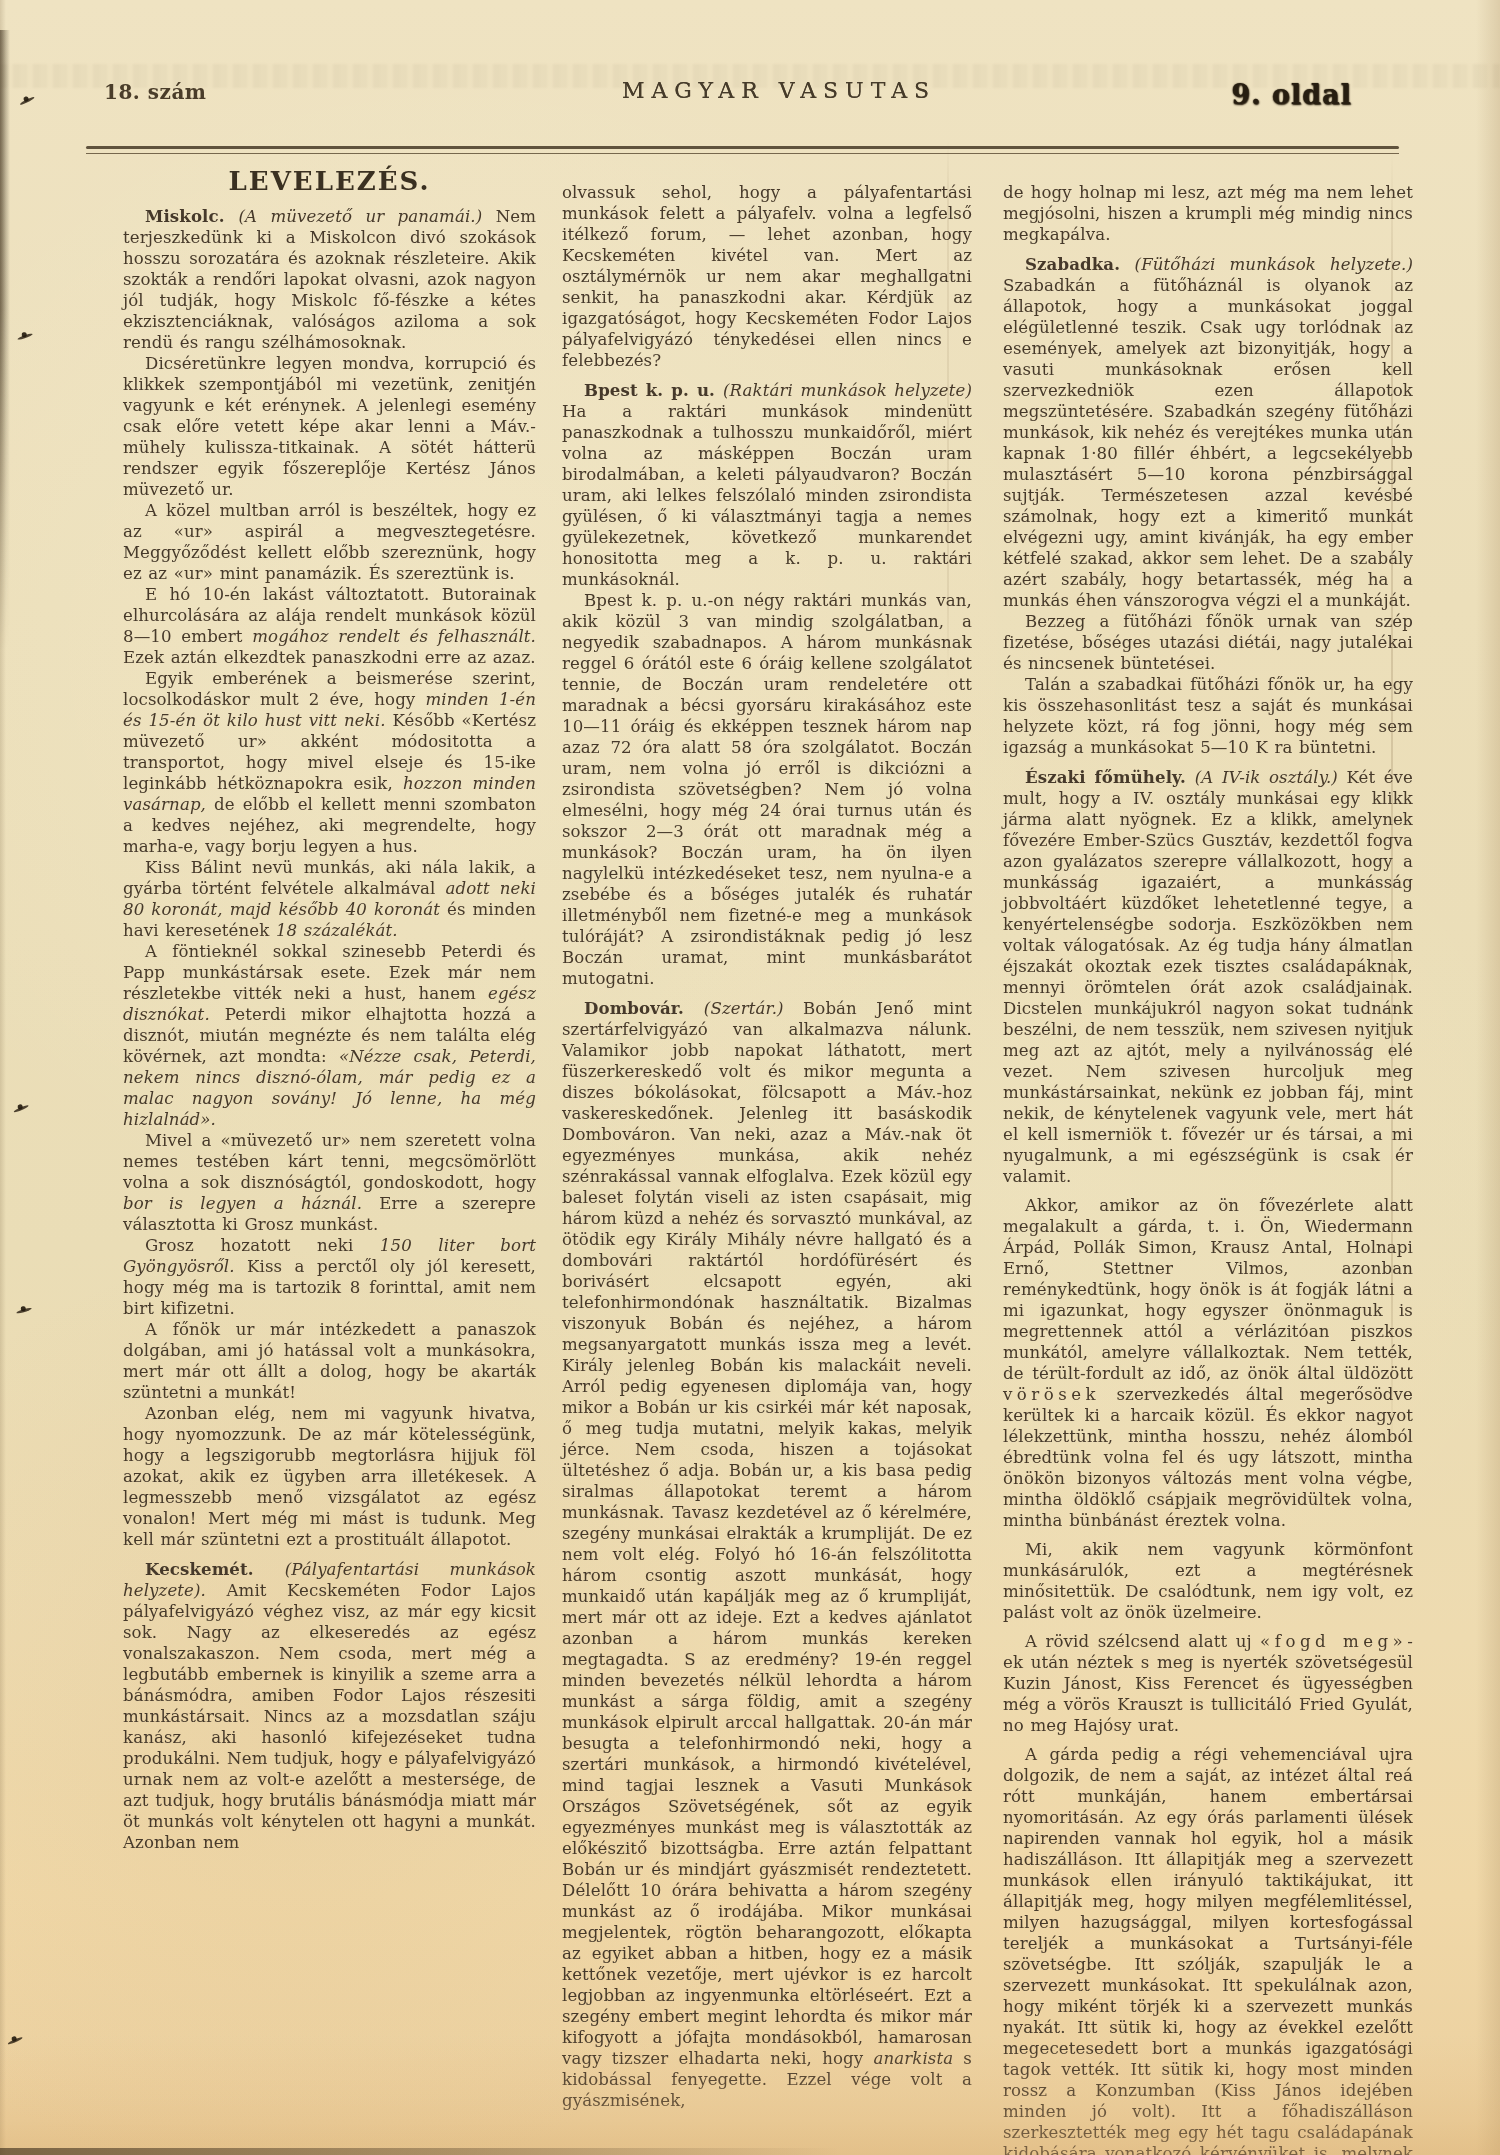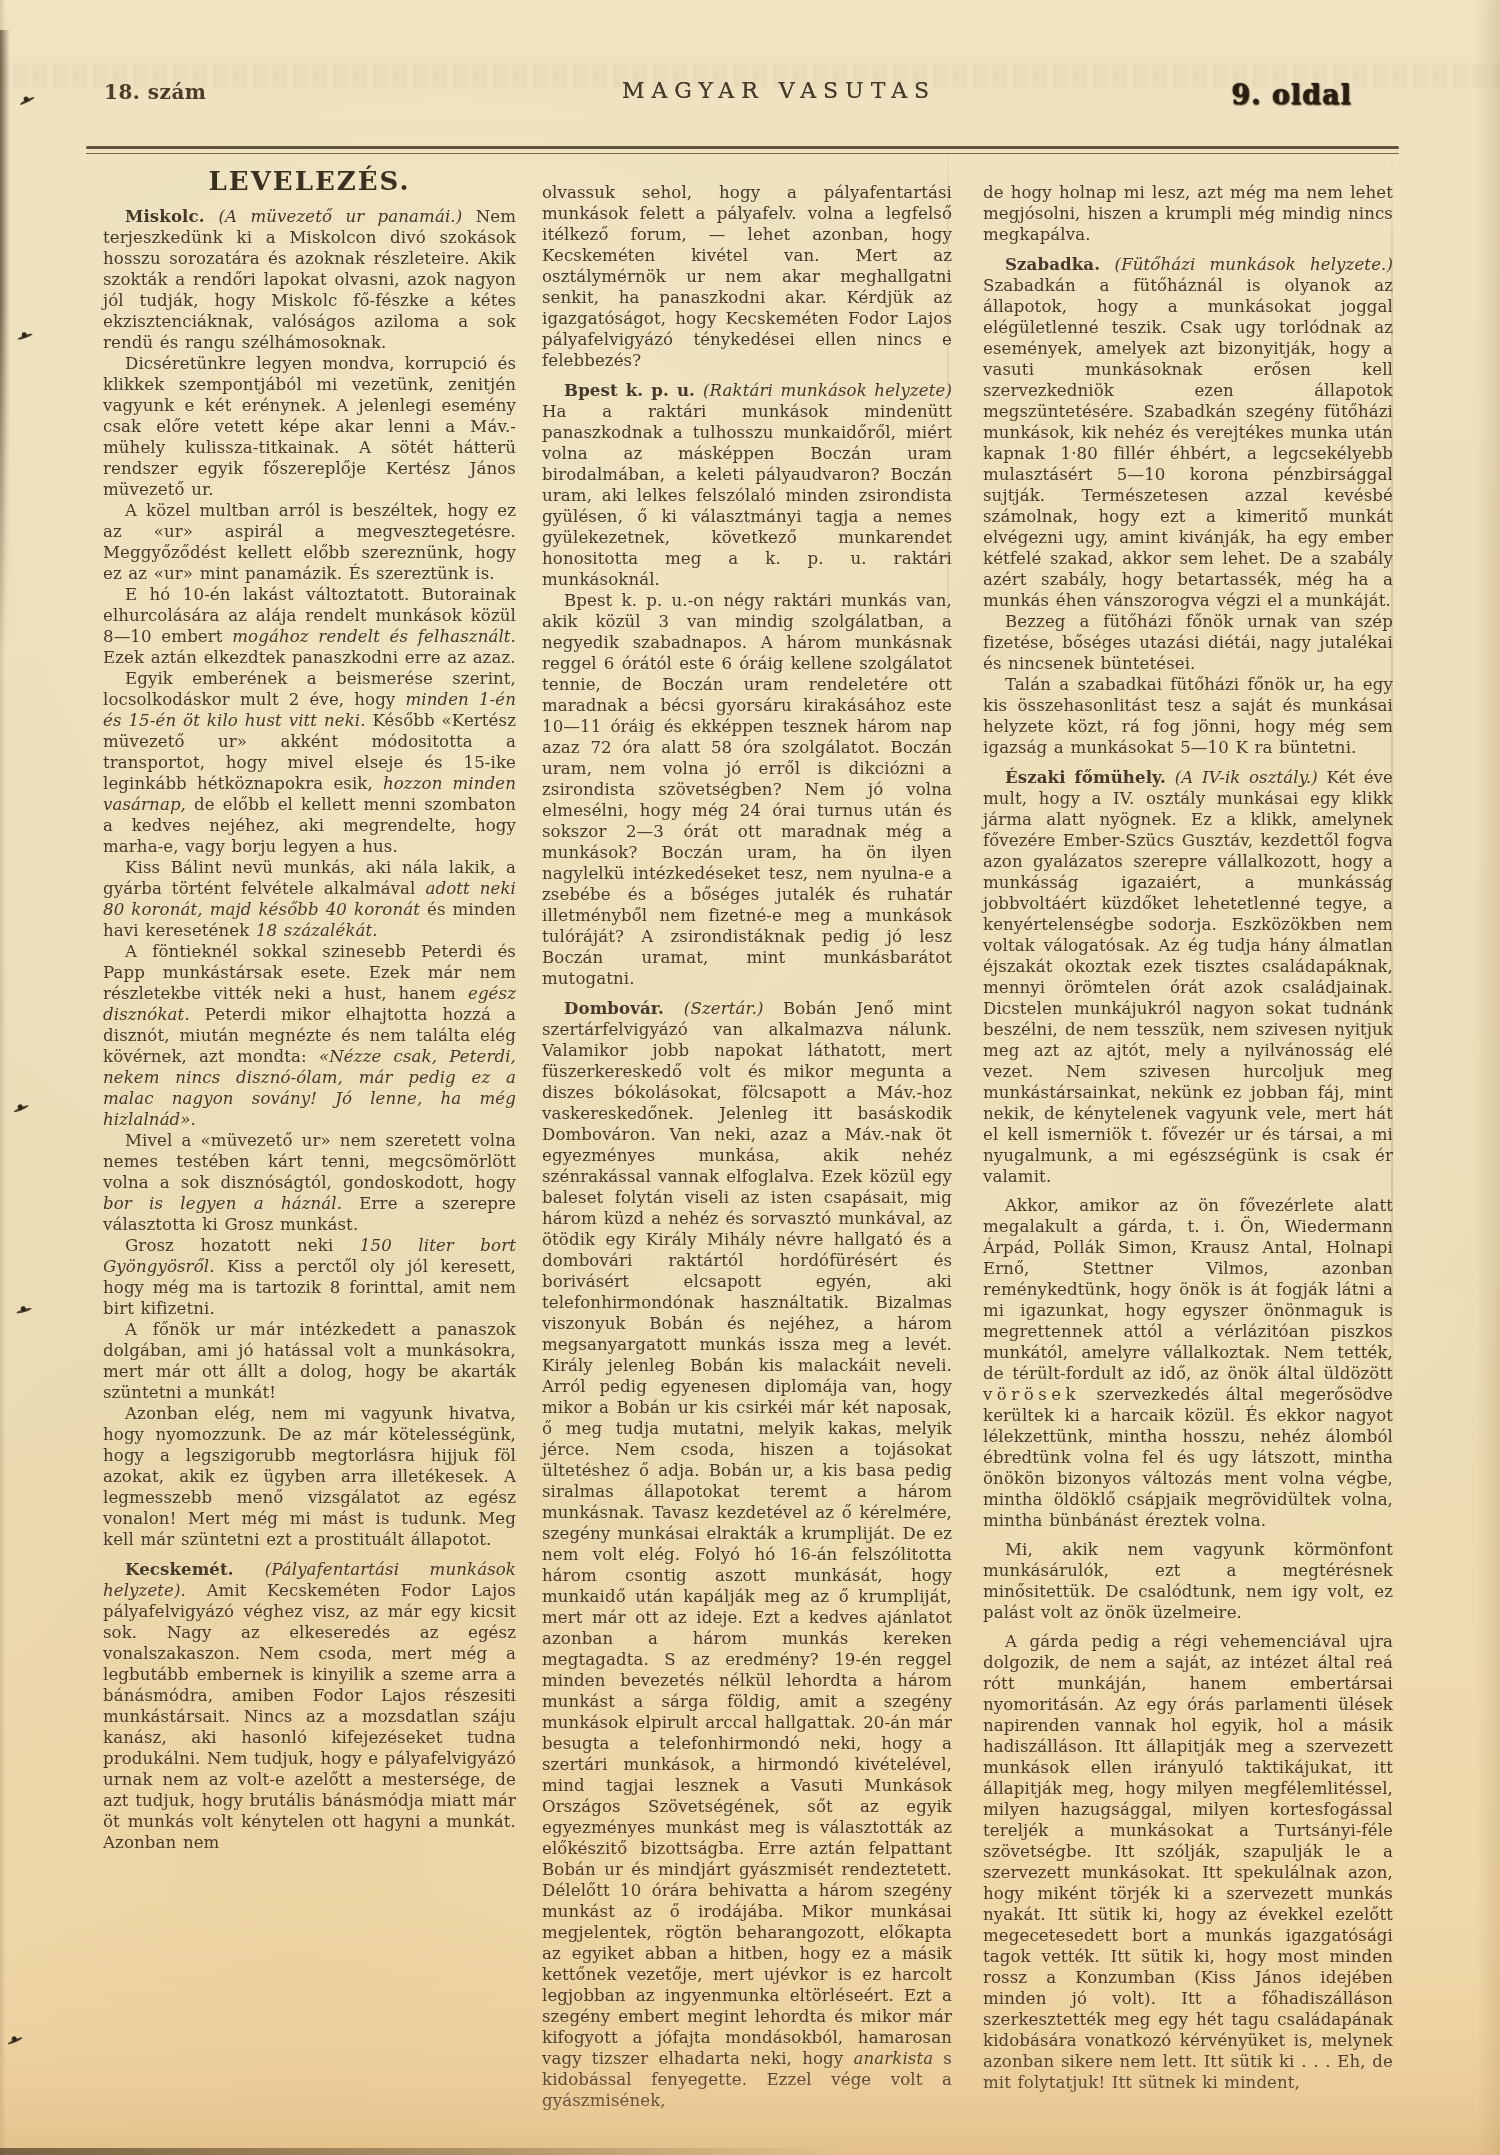--- a/index.html
+++ b/index.html
@@ -16,21 +16,21 @@
   .issue{position:absolute;left:104px;top:80px;font-size:20px;font-weight:bold;letter-spacing:.5px;color:#4a3d2a;}
   .masthead{position:absolute;left:0;top:78px;width:1480px;text-align:center;font-size:22px;
     letter-spacing:7px;color:#463b2a;text-shadow:0 0 .6px rgba(70,59,42,.9);padding-left:39px;}
   .pageno{position:absolute;top:79px;right:148px;font-size:27px;font-weight:bold;letter-spacing:1px;color:#271e11;
     text-shadow:.7px .7px 1.4px rgba(38,28,13,.9), -.6px 0 1px rgba(38,28,13,.7), 0 .5px 2px rgba(38,28,13,.55);}
   .rule-thick{position:absolute;left:86px;top:146px;width:1313px;height:3px;background:#4c3f2a;opacity:.88;border-radius:2px;}
   .rule-thin{position:absolute;left:86px;top:153px;width:1313px;height:1.4px;background:#57482f;opacity:.8;}
   .band{position:absolute;left:0;top:64px;width:100%;height:24px;opacity:.28;filter:blur(1px);
     background:repeating-linear-gradient(90deg, rgba(120,100,65,.18) 0 7px, rgba(170,150,110,.06) 7px 13px, rgba(100,80,50,.20) 13px 20px);}
   
-  .col{position:absolute;text-align:justify;font-size:16.6px;line-height:21px;word-spacing:1.2px;letter-spacing:.1px;}
+  .col{position:absolute;text-align:justify;font-size:16.6px;line-height:21px;word-spacing:1.2px;letter-spacing:.1px;margin-left:20px;}
   .col-1{left:103px;top:166px;width:413px;}
   .col-2{left:542px;top:182px;width:410px;}
   .col-3{left:983px;top:182px;width:410px;}
   .section-title{margin:0 0 10px 0;text-align:center;text-indent:0;font-weight:bold;font-size:26px;
     letter-spacing:2px;color:#3a3021;line-height:30px;}
   .para{margin:0;text-indent:22px;}
   .para.lead{margin-top:9px;}
   .para.spaced{margin-top:8px;}
   .para.noindent{text-indent:0;}
   .b{font-weight:bold;}
@@ -89,20 +89,21 @@
       <p class="para lead"><span class="b">Dombovár. </span><span class="i">(Szertár.) </span><span>Bobán Jenő mint szertárfelvigyázó van alkalmazva nálunk. Valamikor jobb napokat láthatott, mert füszerkereskedő volt és mikor megunta a diszes bókolásokat, fölcsapott a Máv.-hoz vaskereskedőnek. Jelenleg itt basáskodik Dombováron. Van neki, azaz a Máv.-nak öt egyezményes munkása, akik nehéz szénrakással vannak elfoglalva. Ezek közül egy baleset folytán viseli az isten csapásait, mig három küzd a nehéz és sorvasztó munkával, az ötödik egy Király Mihály névre hallgató és a dombovári raktártól hordófürésért és borivásért elcsapott egyén, aki telefonhirmondónak használtatik. Bizalmas viszonyuk Bobán és nejéhez, a három megsanyargatott munkás issza meg a levét. Király jelenleg Bobán kis malackáit neveli. Arról pedig egyenesen diplomája van, hogy mikor a Bobán ur kis csirkéi már két naposak, ő meg tudja mutatni, melyik kakas, melyik jérce. Nem csoda, hiszen a tojásokat ültetéshez ő adja. Bobán ur, a kis basa pedig siralmas állapotokat teremt a három munkásnak. Tavasz kezdetével az ő kérelmére, szegény munkásai elrakták a krumpliját. De ez nem volt elég. Folyó hó 16-án felszólitotta három csontig aszott munkását, hogy munkaidő után kapálják meg az ő krumpliját, mert már ott az ideje. Ezt a kedves ajánlatot azonban a három munkás kereken megtagadta. S az eredmény? 19-én reggel minden bevezetés nélkül lehordta a három munkást a sárga földig, amit a szegény munkások elpirult arccal hallgattak. 20-án már besugta a telefonhirmondó neki, hogy a szertári munkások, a hirmondó kivételével, mind tagjai lesznek a Vasuti Munkások Országos Szövetségének, sőt az egyik egyezményes munkást meg is választották az előkészitő bizottságba. Erre aztán felpattant Bobán ur és mindjárt gyászmisét rendeztetett. Délelőtt 10 órára behivatta a három szegény munkást az ő irodájába. Mikor munkásai megjelentek, rögtön beharangozott, előkapta az egyiket abban a hitben, hogy ez a másik kettőnek vezetője, mert ujévkor is ez harcolt legjobban az ingyenmunka eltörléseért. Ezt a szegény embert megint lehordta és mikor már kifogyott a jófajta mondásokból, hamarosan vagy tizszer elhadarta neki, hogy </span><span class="i">anarkista</span><span> s kidobással fenyegette. Ezzel vége volt a gyászmisének,</span></p>
     </div>
   <div class="col col-3">
       <p class="para noindent"><span>de hogy holnap mi lesz, azt még ma nem lehet megjósolni, hiszen a krumpli még mindig nincs megkapálva.</span></p>
       <p class="para lead"><span class="b">Szabadka. </span><span class="i">(Fütőházi munkások helyzete.) </span><span>Szabadkán a fütőháznál is olyanok az állapotok, hogy a munkásokat joggal elégületlenné teszik. Csak ugy torlódnak az események, amelyek azt bizonyitják, hogy a vasuti munkásoknak erősen kell szervezkedniök ezen állapotok megszüntetésére. Szabadkán szegény fütőházi munkások, kik nehéz és verejtékes munka után kapnak 1·80 fillér éhbért, a legcsekélyebb mulasztásért 5—10 korona pénzbirsággal sujtják. Természetesen azzal kevésbé számolnak, hogy ezt a kimeritő munkát elvégezni ugy, amint kivánják, ha egy ember kétfelé szakad, akkor sem lehet. De a szabály azért szabály, hogy betartassék, még ha a munkás éhen vánszorogva végzi el a munkáját.</span></p>
       <p class="para"><span>Bezzeg a fütőházi főnök urnak van szép fizetése, bőséges utazási diétái, nagy jutalékai és nincsenek büntetései.</span></p>
       <p class="para"><span>Talán a szabadkai fütőházi főnök ur, ha egy kis összehasonlitást tesz a saját és munkásai helyzete közt, rá fog jönni, hogy még sem igazság a munkásokat 5—10 K ra büntetni.</span></p>
       <p class="para lead"><span class="b">Északi főmühely. </span><span class="i">(A IV-ik osztály.) </span><span>Két éve mult, hogy a IV. osztály munkásai egy klikk járma alatt nyögnek. Ez a klikk, amelynek fővezére Ember-Szücs Gusztáv, kezdettől fogva azon gyalázatos szerepre vállalkozott, hogy a munkásság igazaiért, a munkásság jobbvoltáért küzdőket lehetetlenné tegye, a kenyértelenségbe sodorja. Eszközökben nem voltak válogatósak. Az ég tudja hány álmatlan éjszakát okoztak ezek tisztes családapáknak, mennyi örömtelen órát azok családjainak. Dicstelen munkájukról nagyon sokat tudnánk beszélni, de nem tesszük, nem szivesen nyitjuk meg azt az ajtót, mely a nyilvánosság elé vezet. Nem szivesen hurcoljuk meg munkástársainkat, nekünk ez jobban fáj, mint nekik, de kénytelenek vagyunk vele, mert hát el kell ismerniök t. fővezér ur és társai, a mi nyugalmunk, a mi egészségünk is csak ér valamit.</span></p>
       <p class="para spaced"><span>Akkor, amikor az ön fővezérlete alatt megalakult a gárda, t. i. Ön, Wiedermann Árpád, Pollák Simon, Krausz Antal, Holnapi Ernő, Stettner Vilmos, azonban reménykedtünk, hogy önök is át fogják látni a mi igazunkat, hogy egyszer önönmaguk is megrettennek attól a vérlázitóan piszkos munkától, amelyre vállalkoztak. Nem tették, de térült-fordult az idő, az önök által üldözött </span><span class="sp">vörösek</span><span> szervezkedés által megerősödve kerültek ki a harcaik közül. És ekkor nagyot lélekzettünk, mintha hosszu, nehéz álomból ébredtünk volna fel és ugy látszott, mintha önökön bizonyos változás ment volna végbe, mintha öldöklő csápjaik megrövidültek volna, mintha bünbánást éreztek volna.</span></p>
       <p class="para spaced"><span>Mi, akik nem vagyunk körmönfont munkásárulók, ezt a megtérésnek minősitettük. De csalódtunk, nem igy volt, ez palást volt az önök üzelmeire.</span></p>
+      <p class="para spaced"><span>A rövid szélcsend alatt uj </span><span class="sp">«fogd meg»</span><span>-ek után néztek s meg is nyerték szövetségesül Kuzin Jánost, Kiss Ferencet és ügyességben még a vörös Krauszt is tullicitáló Fried Gyulát, no meg Hajósy urat.</span></p>
       <p class="para spaced"><span>A gárda pedig a régi vehemenciával ujra dolgozik, de nem a saját, az intézet által reá rótt munkáján, hanem embertársai nyomoritásán. Az egy órás parlamenti ülések napirenden vannak hol egyik, hol a másik hadiszálláson. Itt állapitják meg a szervezett munkások ellen irányuló taktikájukat, itt állapitják meg, hogy milyen megfélemlitéssel, milyen hazugsággal, milyen kortesfogással tereljék a munkásokat a Turtsányi-féle szövetségbe. Itt szólják, szapulják le a szervezett munkásokat. Itt spekulálnak azon, hogy miként törjék ki a szervezett munkás nyakát. Itt sütik ki, hogy az évekkel ezelőtt megecetesedett bort a munkás igazgatósági tagok vették. Itt sütik ki, hogy most minden rossz a Konzumban (Kiss János idejében minden jó volt). Itt a főhadiszálláson szerkesztették meg egy hét tagu családapának kidobására vonatkozó kérvényüket is, melynek azonban sikere nem lett. Itt sütik ki . . . Eh, de mit folytatjuk! Itt sütnek ki mindent,</span></p>
     </div>
 
   <div>
       <div class="mark" style="left: 19px; top: 96px; transform: rotate(-18deg);"></div>
       <div class="mark" style="left: 17px; top: 332px; transform: rotate(-10deg);"></div>
       <div class="mark" style="left: 13px; top: 1104px; transform: rotate(-14deg);"></div>
       <div class="mark" style="left: 16px; top: 1306px; transform: rotate(-8deg);"></div>
       <div class="mark" style="left: 7px; top: 2036px; transform: rotate(-15deg);"></div>
     </div>

